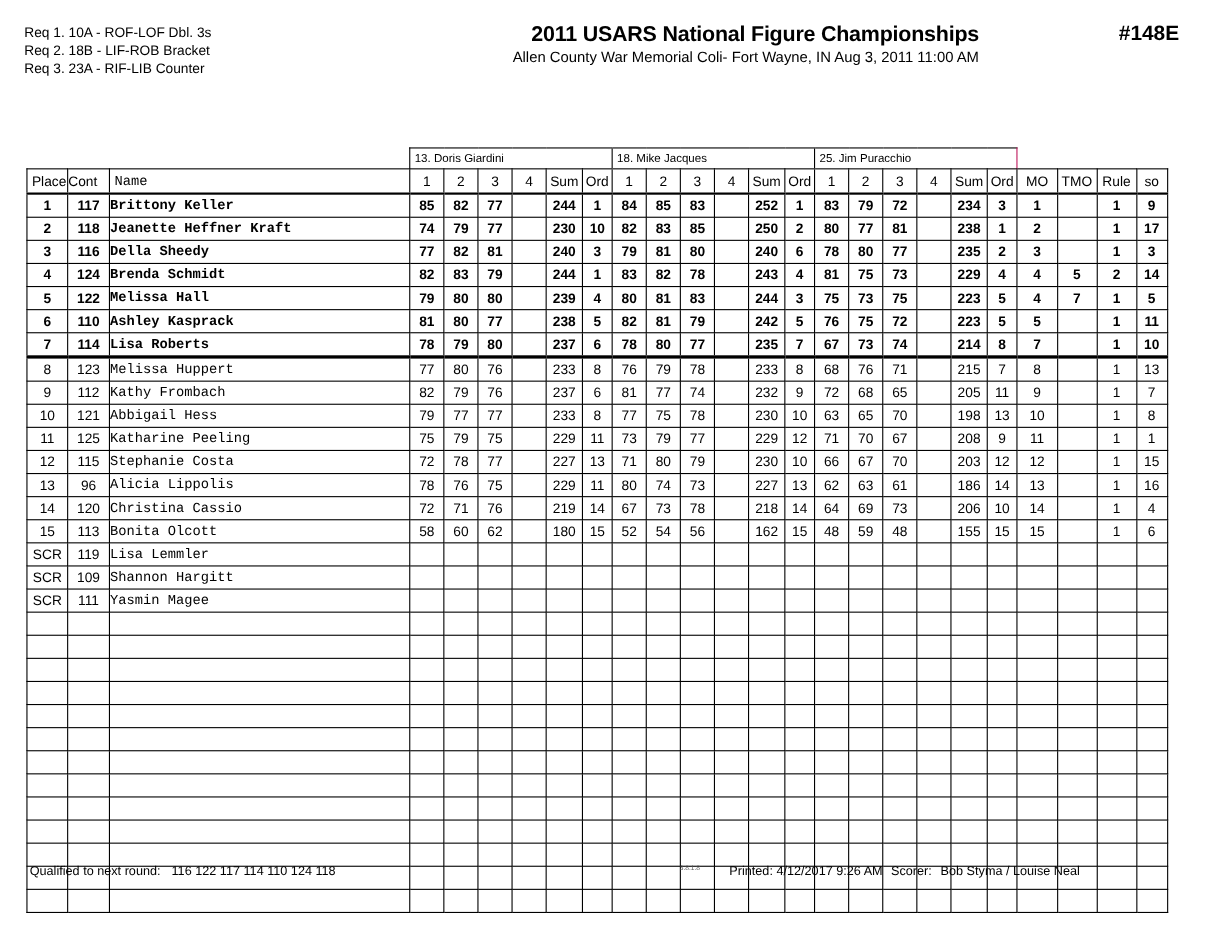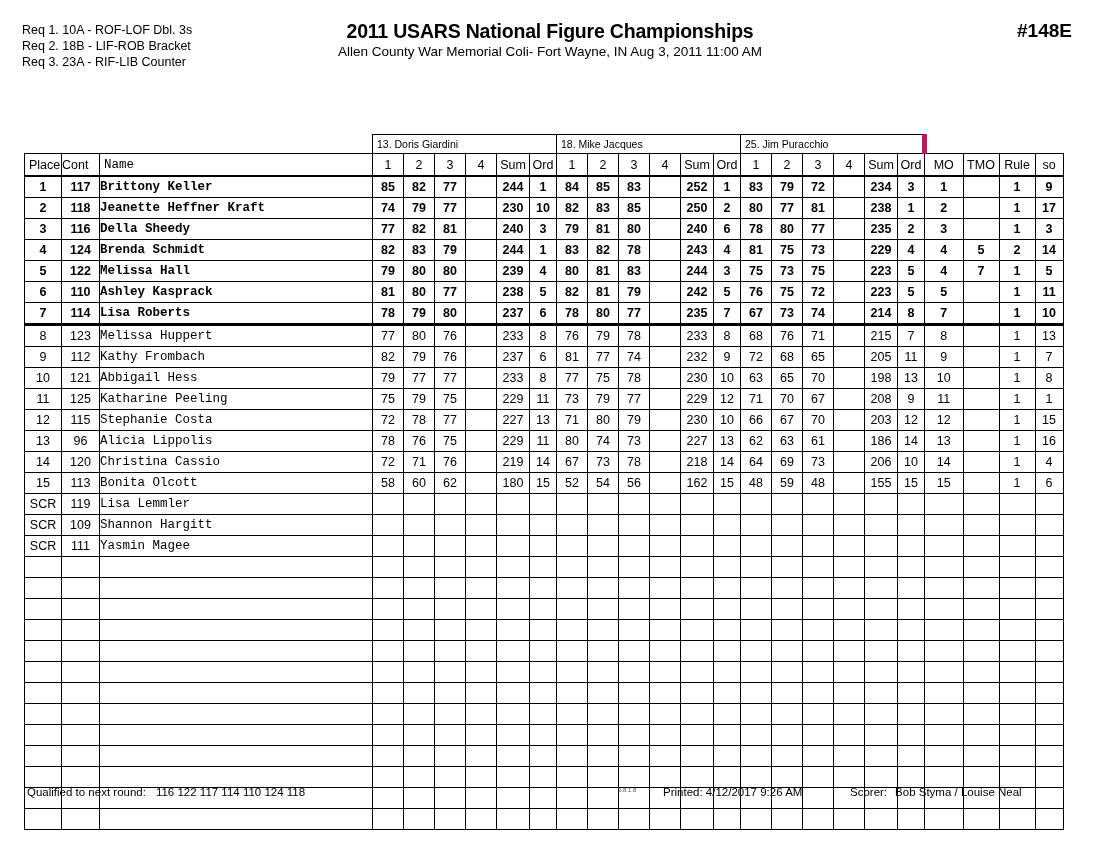--- a/index.html
+++ b/index.html
@@ -31,21 +31,21 @@
     line-height: 16px;
     white-space: nowrap;
   }
   #requirements .req-line { display: block; }
 
   #title-block {
     position: absolute;
     left: 210px;
     top: 20px;
     width: 680px;
-    text-align: center;
+    text-align: right;
   }
   #event-title {
     font-size: 19.5px;
     font-weight: bold;
     line-height: 23px;
     letter-spacing: -0.2px;
   }
   #event-venue {
     font-size: 13.5px;
     line-height: 18px;
@@ -101,21 +101,21 @@
   tr.judge-band td.nb {
     border: none;
   }
   tr.judge-band td.judge-name {
     border-left: 1px solid #000;
     border-top: 1px solid #000;
     border-right: none;
     border-bottom: 1px solid #000;
   }
   tr.judge-band td.judge-name-last {
-    border-right: 5px solid #be185d;
+    border-right: 1px solid #be185d;
   }
 
   tr.col-head td {
     font-size: 12.5px;
     height: 21px;
     border-bottom: 2px solid #000;
   }
   tr.col-head td.name-h,
   tr.col-head td.place-h,
   tr.col-head td.cont-h {
@@ -172,21 +172,21 @@
     color: #555;
   }
   #printed-stamp {
     position: absolute;
     left: 663px;
     top: 3px;
     white-space: nowrap;
   }
   #scorer-stamp {
     position: absolute;
-    left: 850px;
+    left: 810px;
     top: 3px;
     white-space: nowrap;
   }
   #scorer-stamp .s-label { margin-right: 8px; }
 </style>
 </head>
 <body>
 
 <div id="header-area">
 

